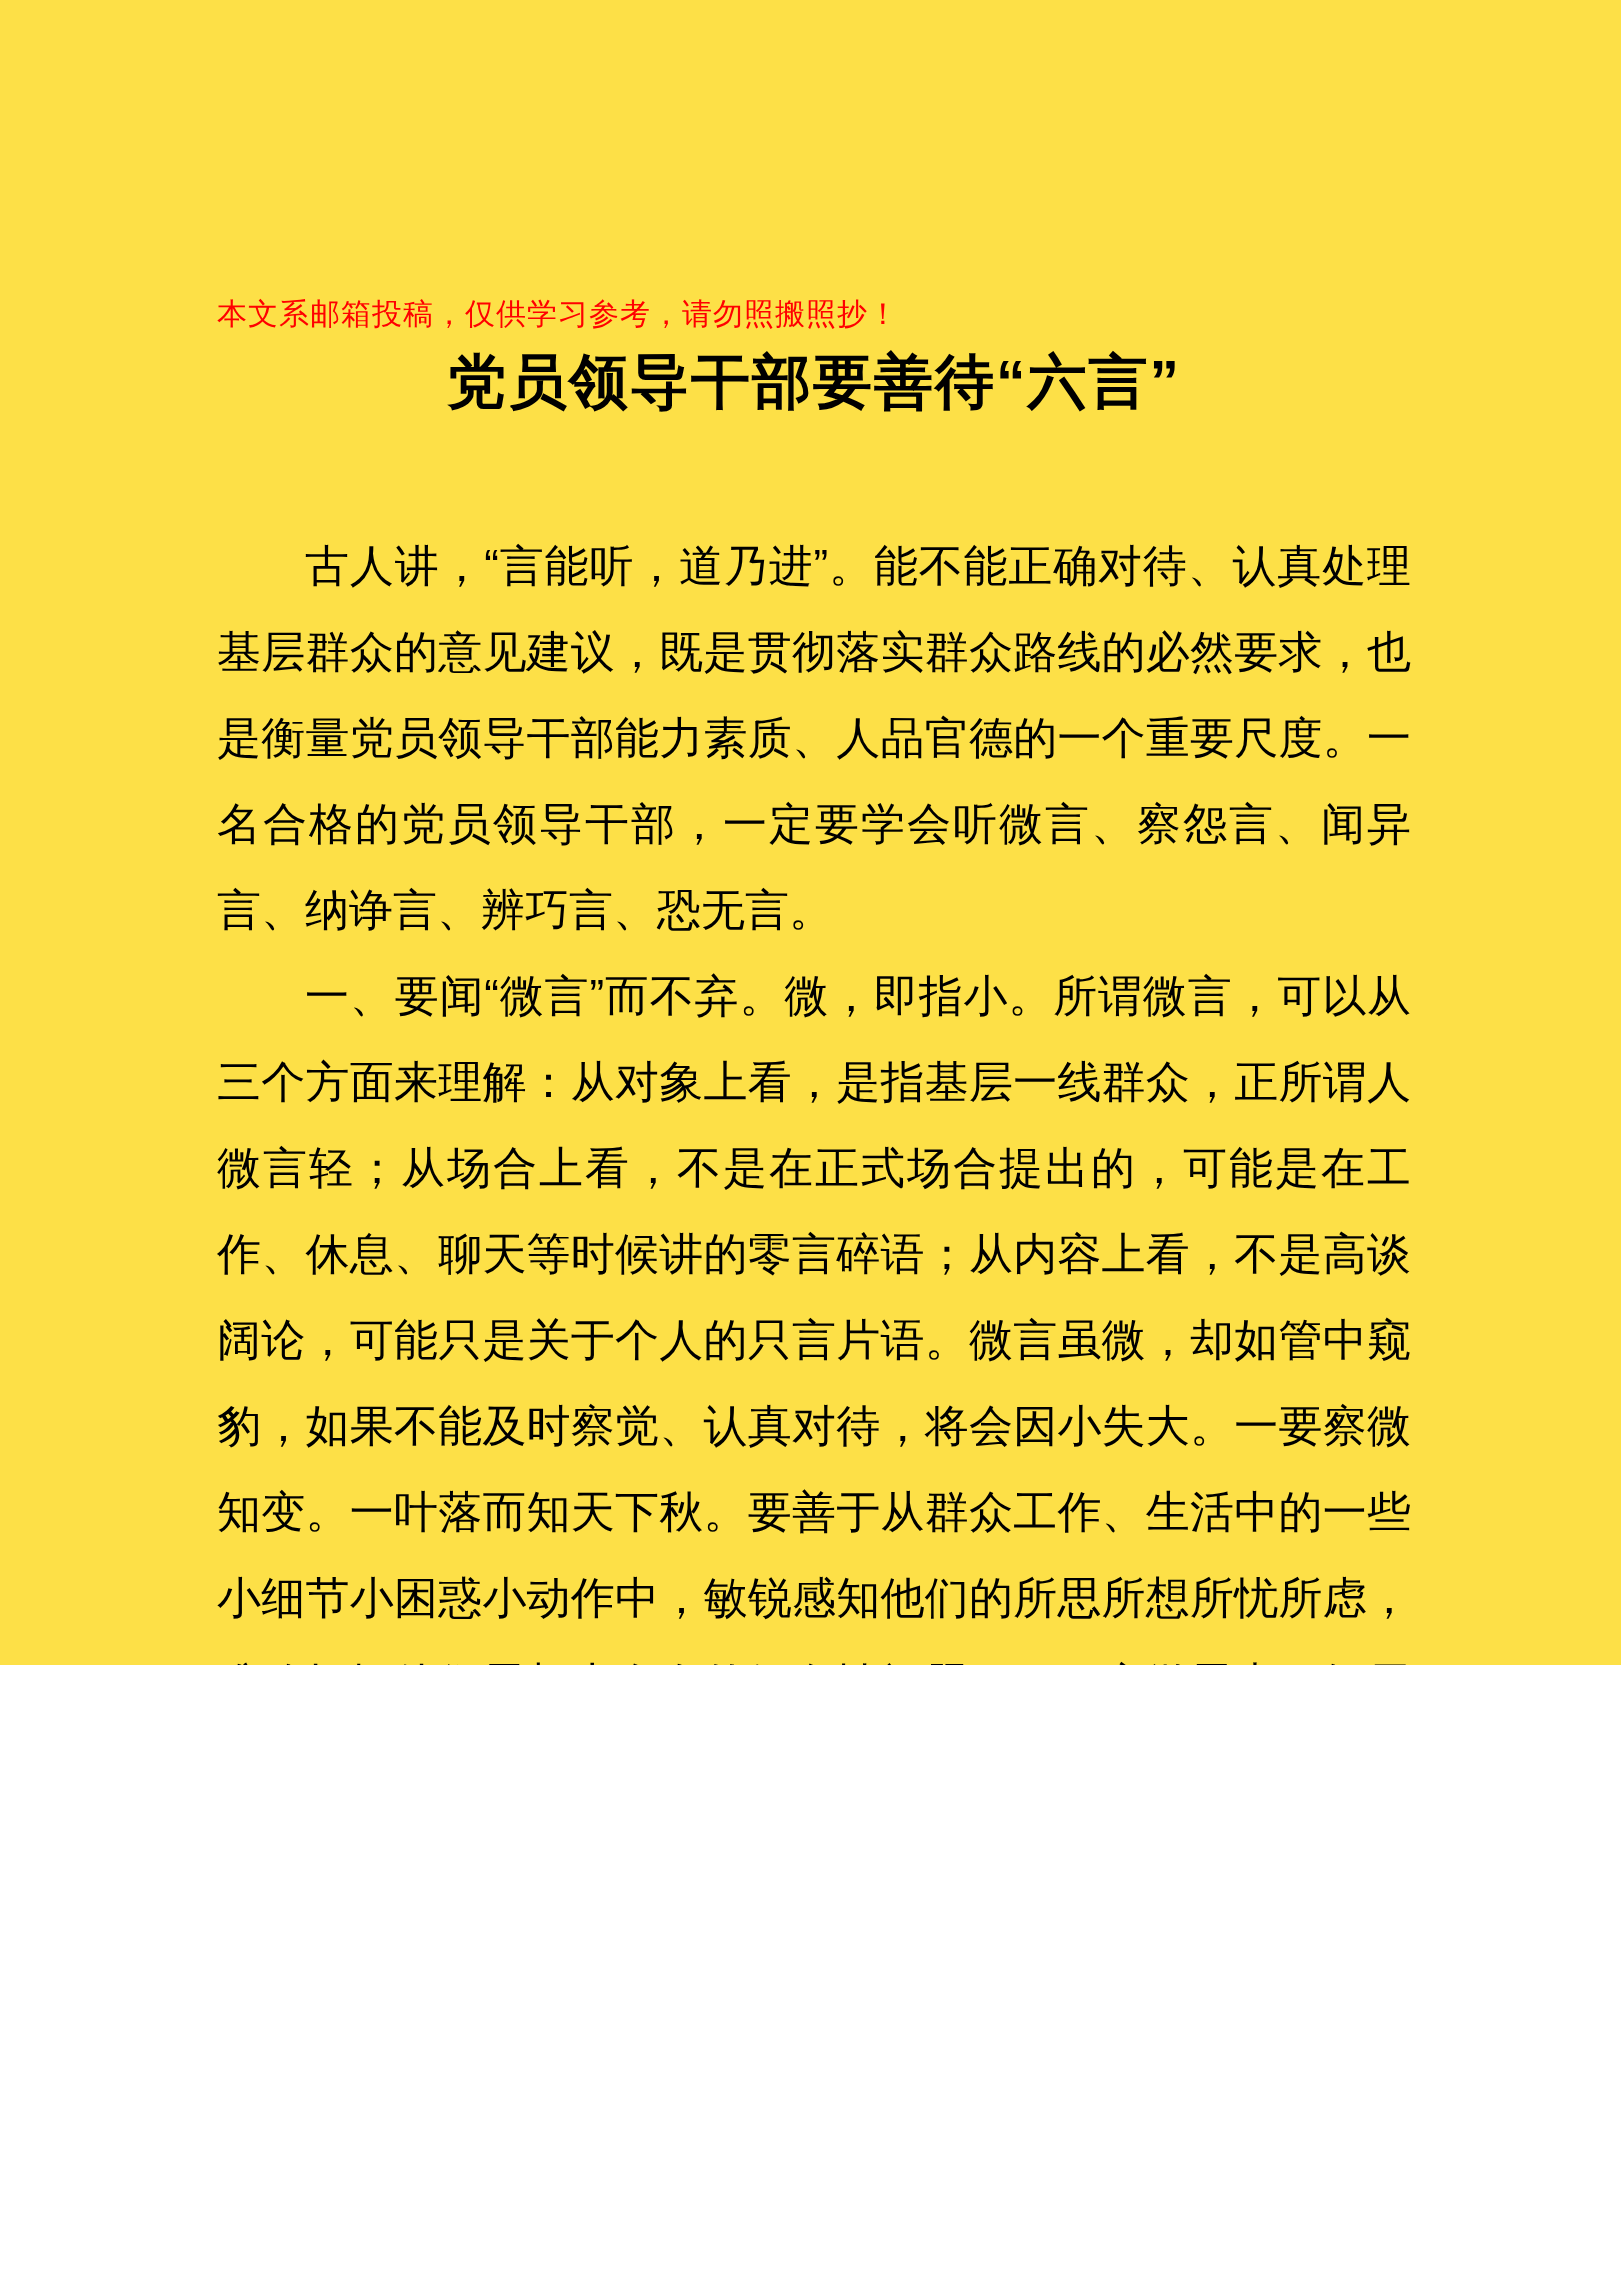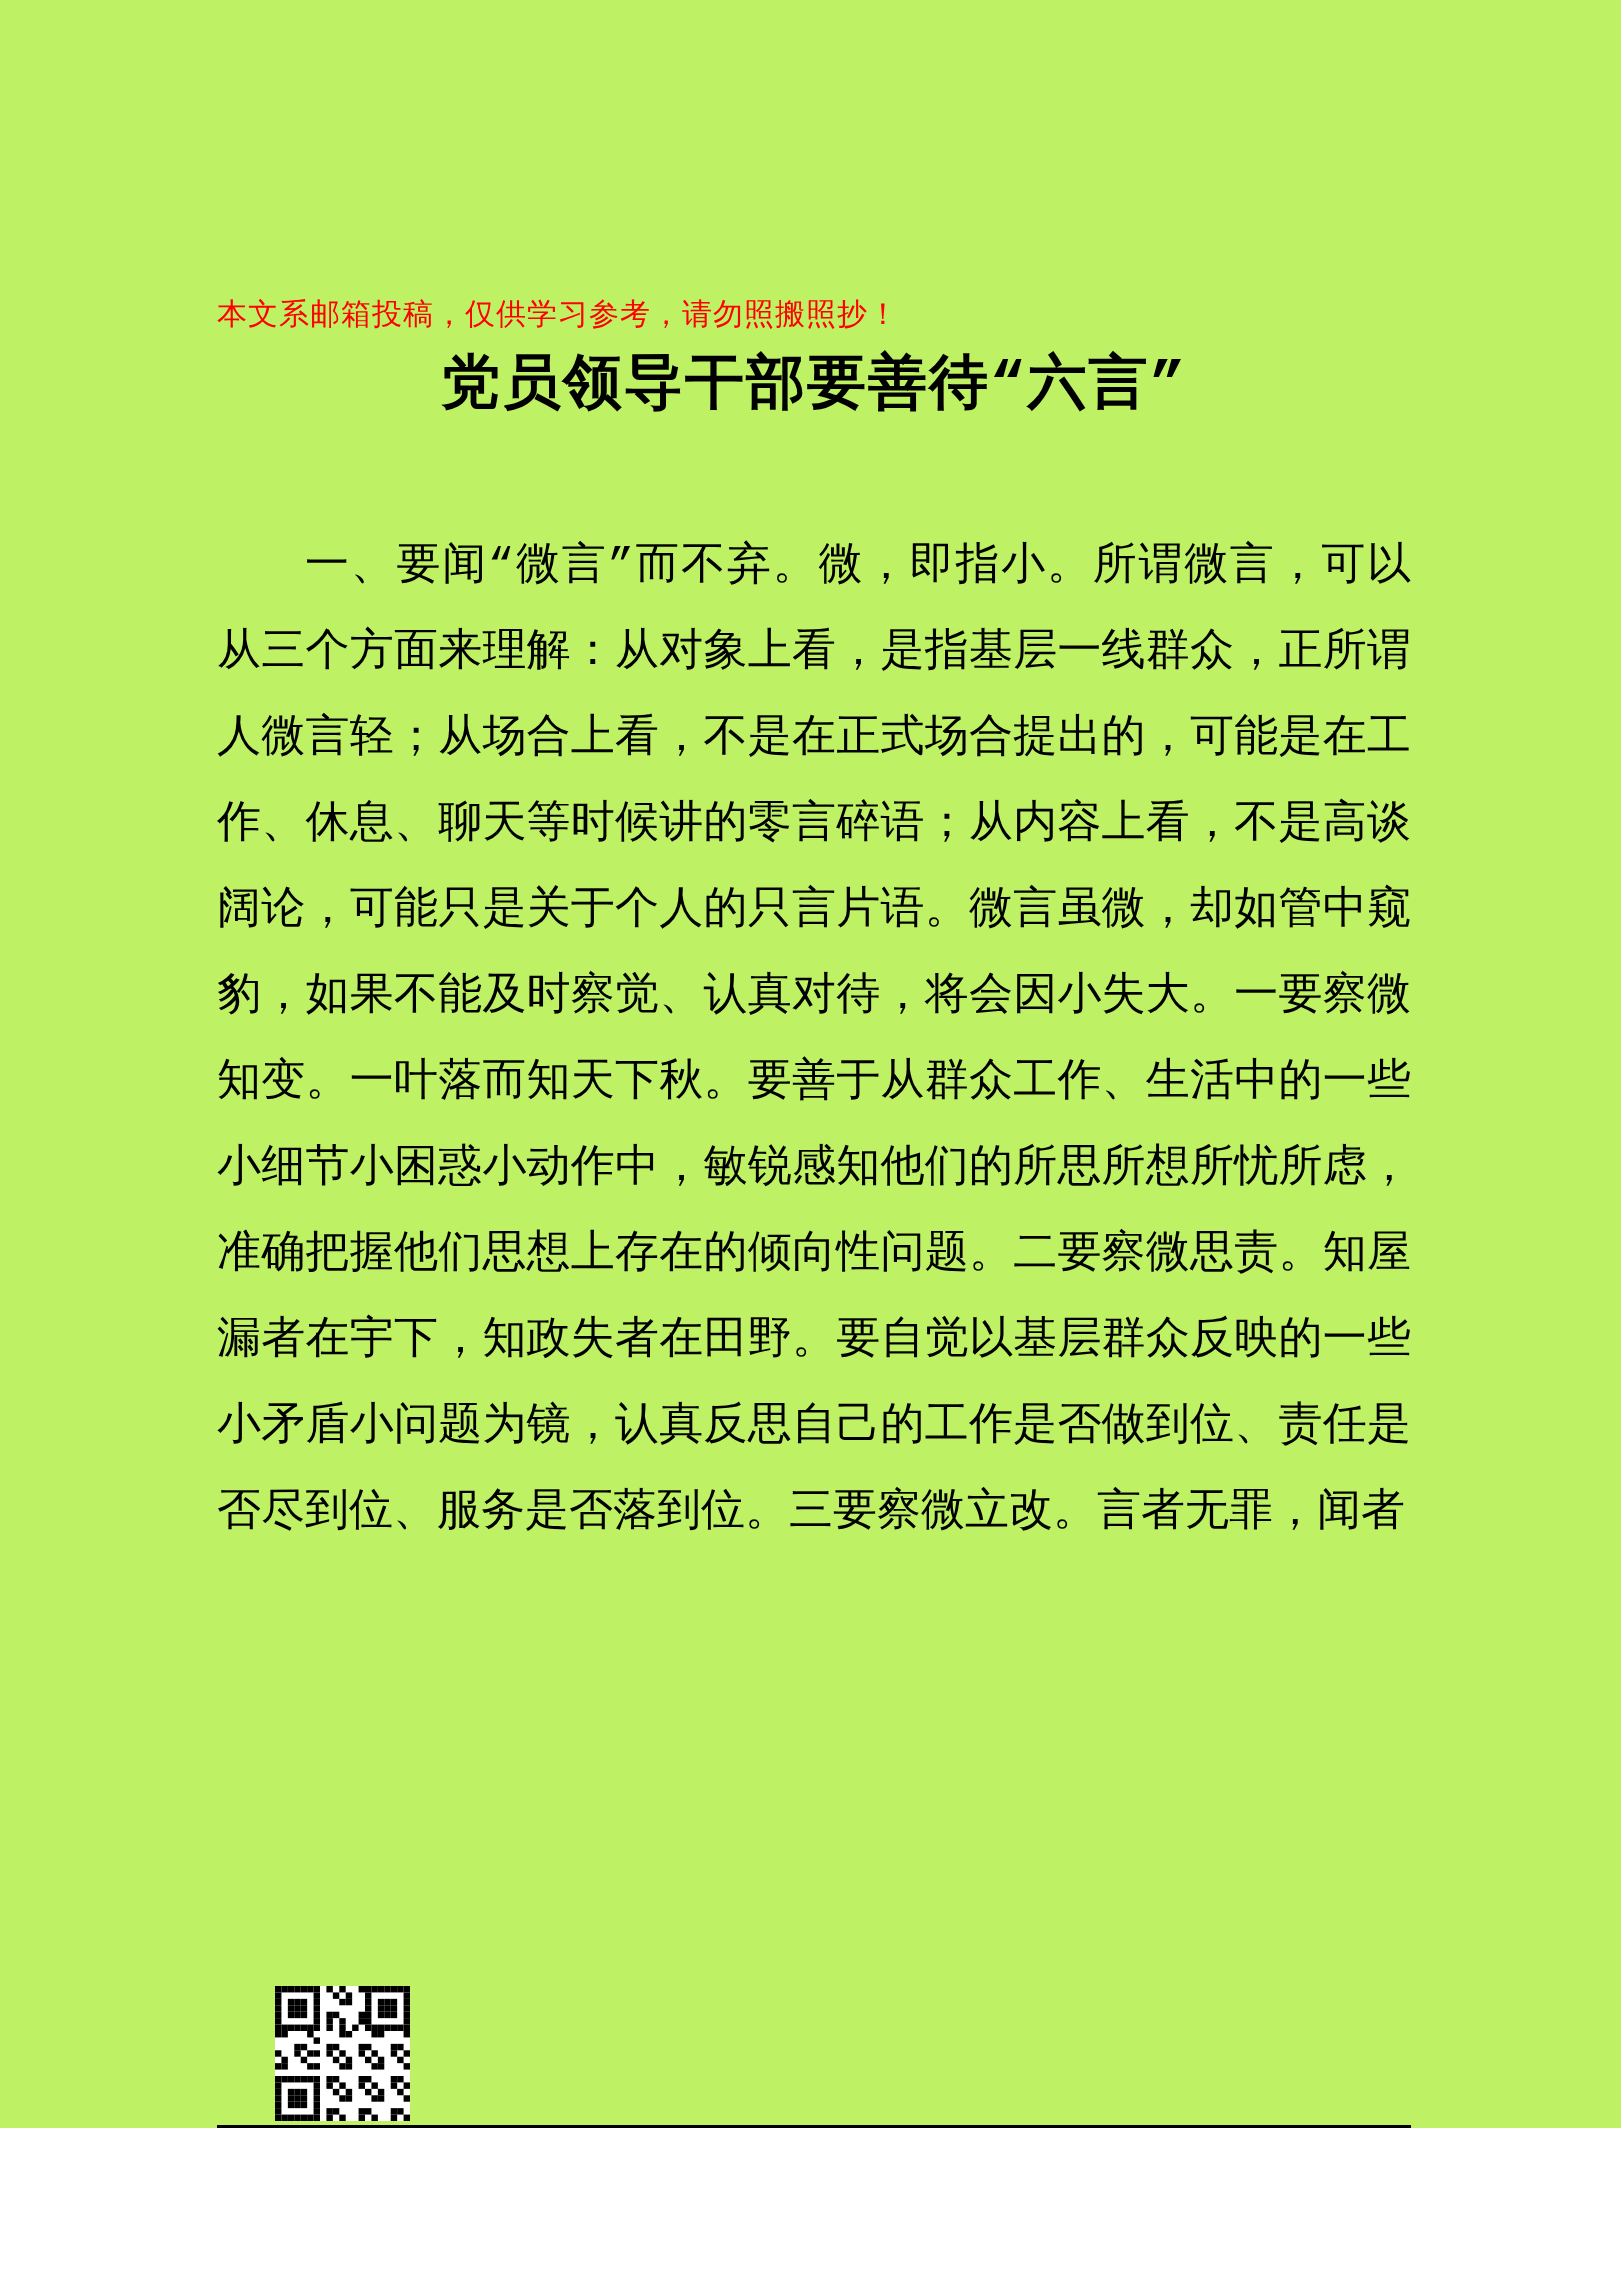--- a/index.html
+++ b/index.html
@@ -1,21 +1,21 @@
 <!DOCTYPE html>
 <html><head>
 <meta charset="utf-8">
 <style>
   html, body { margin: 0; padding: 0; background: #ffffff; }
   .page {
     position: relative;
     width: 1621px;
-    height: 2128px;
-    background: #bef264;
-    font-family: Liberation Mono, monospace;
+    height: 1665px;
+    background: #fde047;
+    font-family: Liberation Sans, sans-serif;
     color: #000000;
     overflow: hidden;
   }
   .disclaimer {
     position: absolute;
     left: 217px;
     top: 294px;
     font-size: 30px;
     letter-spacing: 1px;
     color: #ff0000;
@@ -71,20 +71,21 @@
 </head>
 <body>
 
 <div class="page">
 
   <div class="disclaimer">本文系邮箱投稿，仅供学习参考，请勿照搬照抄！</div>
 
   <div class="doc-title">党员领导干部要善待“六言”</div>
 
   <div class="body-text">
+    <p>古人讲，“言能听，道乃进”。能不能正确对待、认真处理基层群众的意见建议，既是贯彻落实群众路线的必然要求，也是衡量党员领导干部能力素质、人品官德的一个重要尺度。一名合格的党员领导干部，一定要学会听微言、察怨言、闻异言、纳诤言、辨巧言、恐无言。</p>
     <p>一、要闻“微言”而不弃。微，即指小。所谓微言，可以从三个方面来理解：从对象上看，是指基层一线群众，正所谓人微言轻；从场合上看，不是在正式场合提出的，可能是在工作、休息、聊天等时候讲的零言碎语；从内容上看，不是高谈阔论，可能只是关于个人的只言片语。微言虽微，却如管中窥豹，如果不能及时察觉、认真对待，将会因小失大。一要察微知变。一叶落而知天下秋。要善于从群众工作、生活中的一些小细节小困惑小动作中，敏锐感知他们的所思所想所忧所虑，准确把握他们思想上存在的倾向性问题。二要察微思责。知屋漏者在宇下，知政失者在田野。要自觉以基层群众反映的一些小矛盾小问题为镜，认真反思自己的工作是否做到位、责任是否尽到位、服务是否落到位。三要察微立改。言者无罪，闻者</p>
   </div>
 
   <div class="footer-qr">
     <svg id="qr-svg" viewBox="0 0 138 138" width="135" height="135" xmlns="http://www.w3.org/2000/svg">
         <g fill="#000000">
           <rect x="0.00" y="0.00" width="6.57" height="6.57"></rect>
           <rect x="6.57" y="0.00" width="6.57" height="6.57"></rect>
           <rect x="13.14" y="0.00" width="6.57" height="6.57"></rect>
           <rect x="19.71" y="0.00" width="6.57" height="6.57"></rect>

